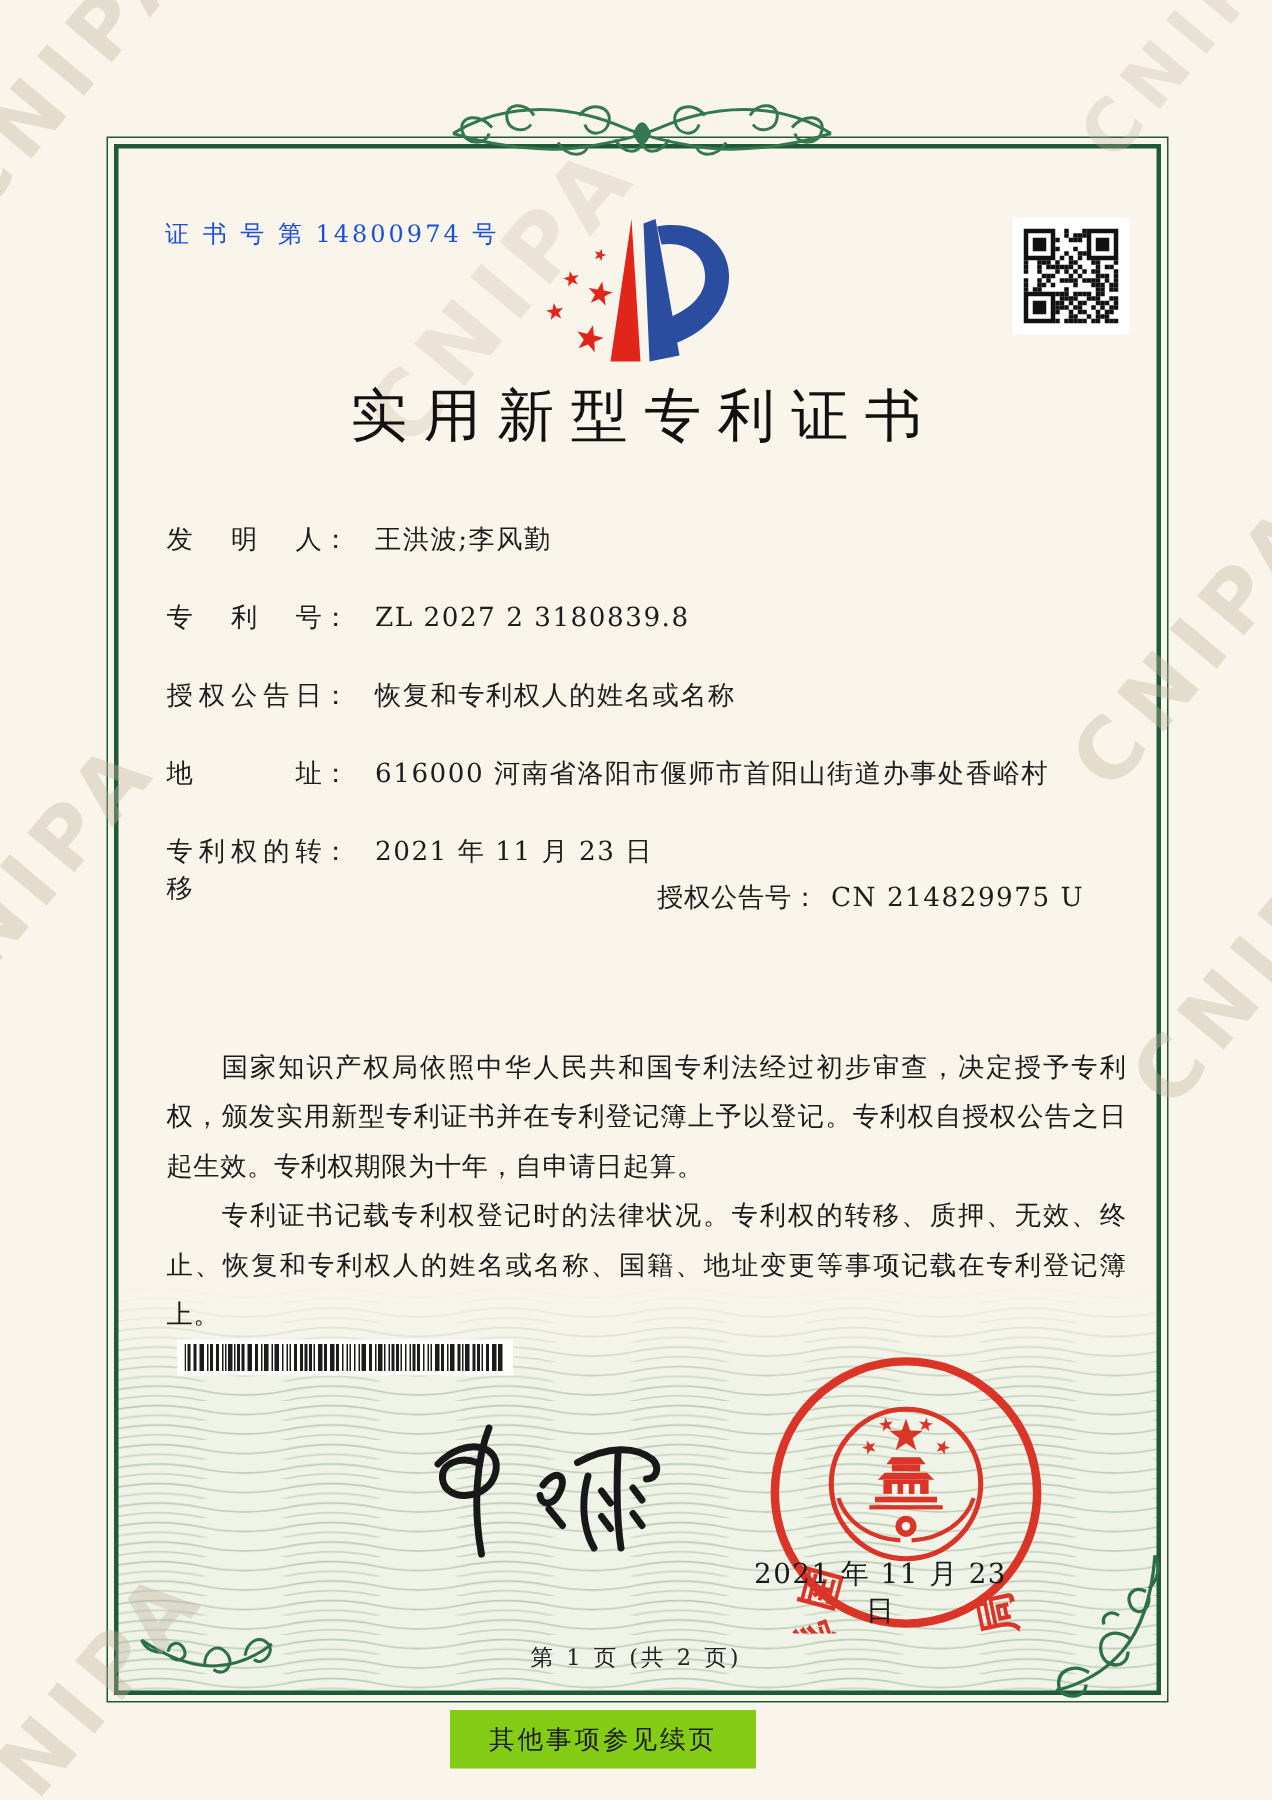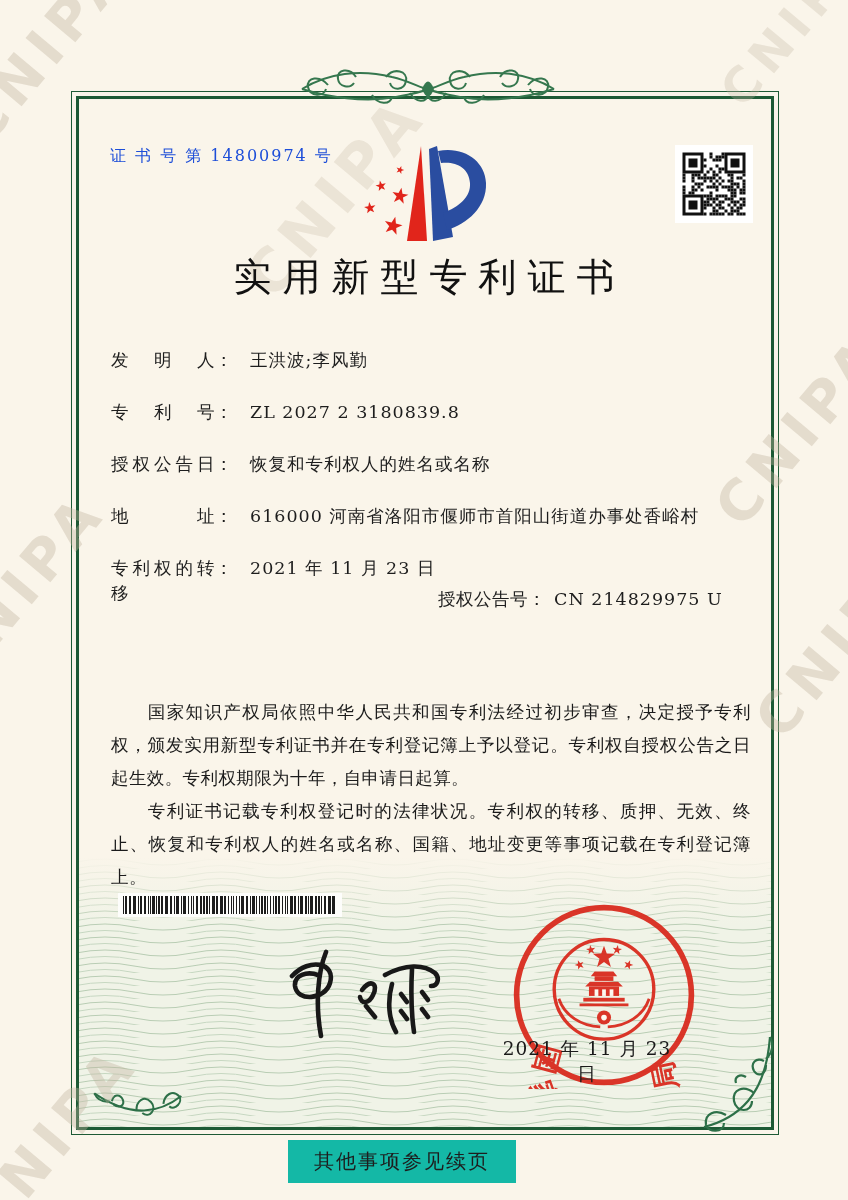--- a/index.html
+++ b/index.html
@@ -51,21 +51,21 @@
   .signature{position:absolute; left:252px; top:944px; width:190px; height:100px; mix-blend-mode:multiply;}
   .signature svg{display:block;width:100%;height:100%;}
   .seal{position:absolute; left:510px; top:901px; width:188px; height:188px;
     mix-blend-mode:multiply; opacity:0.94;}
   .seal svg{display:block;width:100%;height:100%;}
   .issue-date{position:absolute; left:497px; top:1036px; width:180px; font-size:18.5px;
     letter-spacing:1px; color:#1a1a1a; z-index:5; text-align:center;}
   .pageno{position:absolute; left:0; right:0; top:1096px; text-align:center; font-size:15px;
     letter-spacing:2px; color:#222;}
   .note{position:absolute; top:1140px; left:calc(50% - 22px); transform:translateX(-50%);
-    background:#14b8a6; padding:8px 26px; font-size:20px; letter-spacing:2px; color:#1d1d1d;}
+    background:#84cc16; padding:8px 26px; font-size:17px; letter-spacing:2px; color:#1d1d1d;}
 </style>
 </head>
 <body>
 
 <div class="page">
 
   <div class="band">
     <svg viewBox="0 0 698 272" preserveAspectRatio="none">
       <defs>
         <pattern id="waves" width="116" height="13" patternUnits="userSpaceOnUse">
@@ -464,16 +464,17 @@
           <circle cx="100" cy="124" r="7.5"></circle>
           <circle cx="100" cy="124" r="3" fill="#fdf9f2"></circle>
           <path d="M52 104 C 58 122, 76 133, 96 134" fill="none" stroke="#d8281b" stroke-width="3"></path>
           <path d="M148 104 C 142 122, 124 133, 104 134" fill="none" stroke="#d8281b" stroke-width="3"></path>
         </g>
       </svg>
     </div>
 
     <div class="issue-date">2021 年 11 月 23 日</div>
 
+    <div class="pageno">第 1 页 (共 2 页)</div>
   </div>
 
   <div class="note" style="z-index:4;">其他事项参见续页</div>
 </div>
 
 </body></html>

